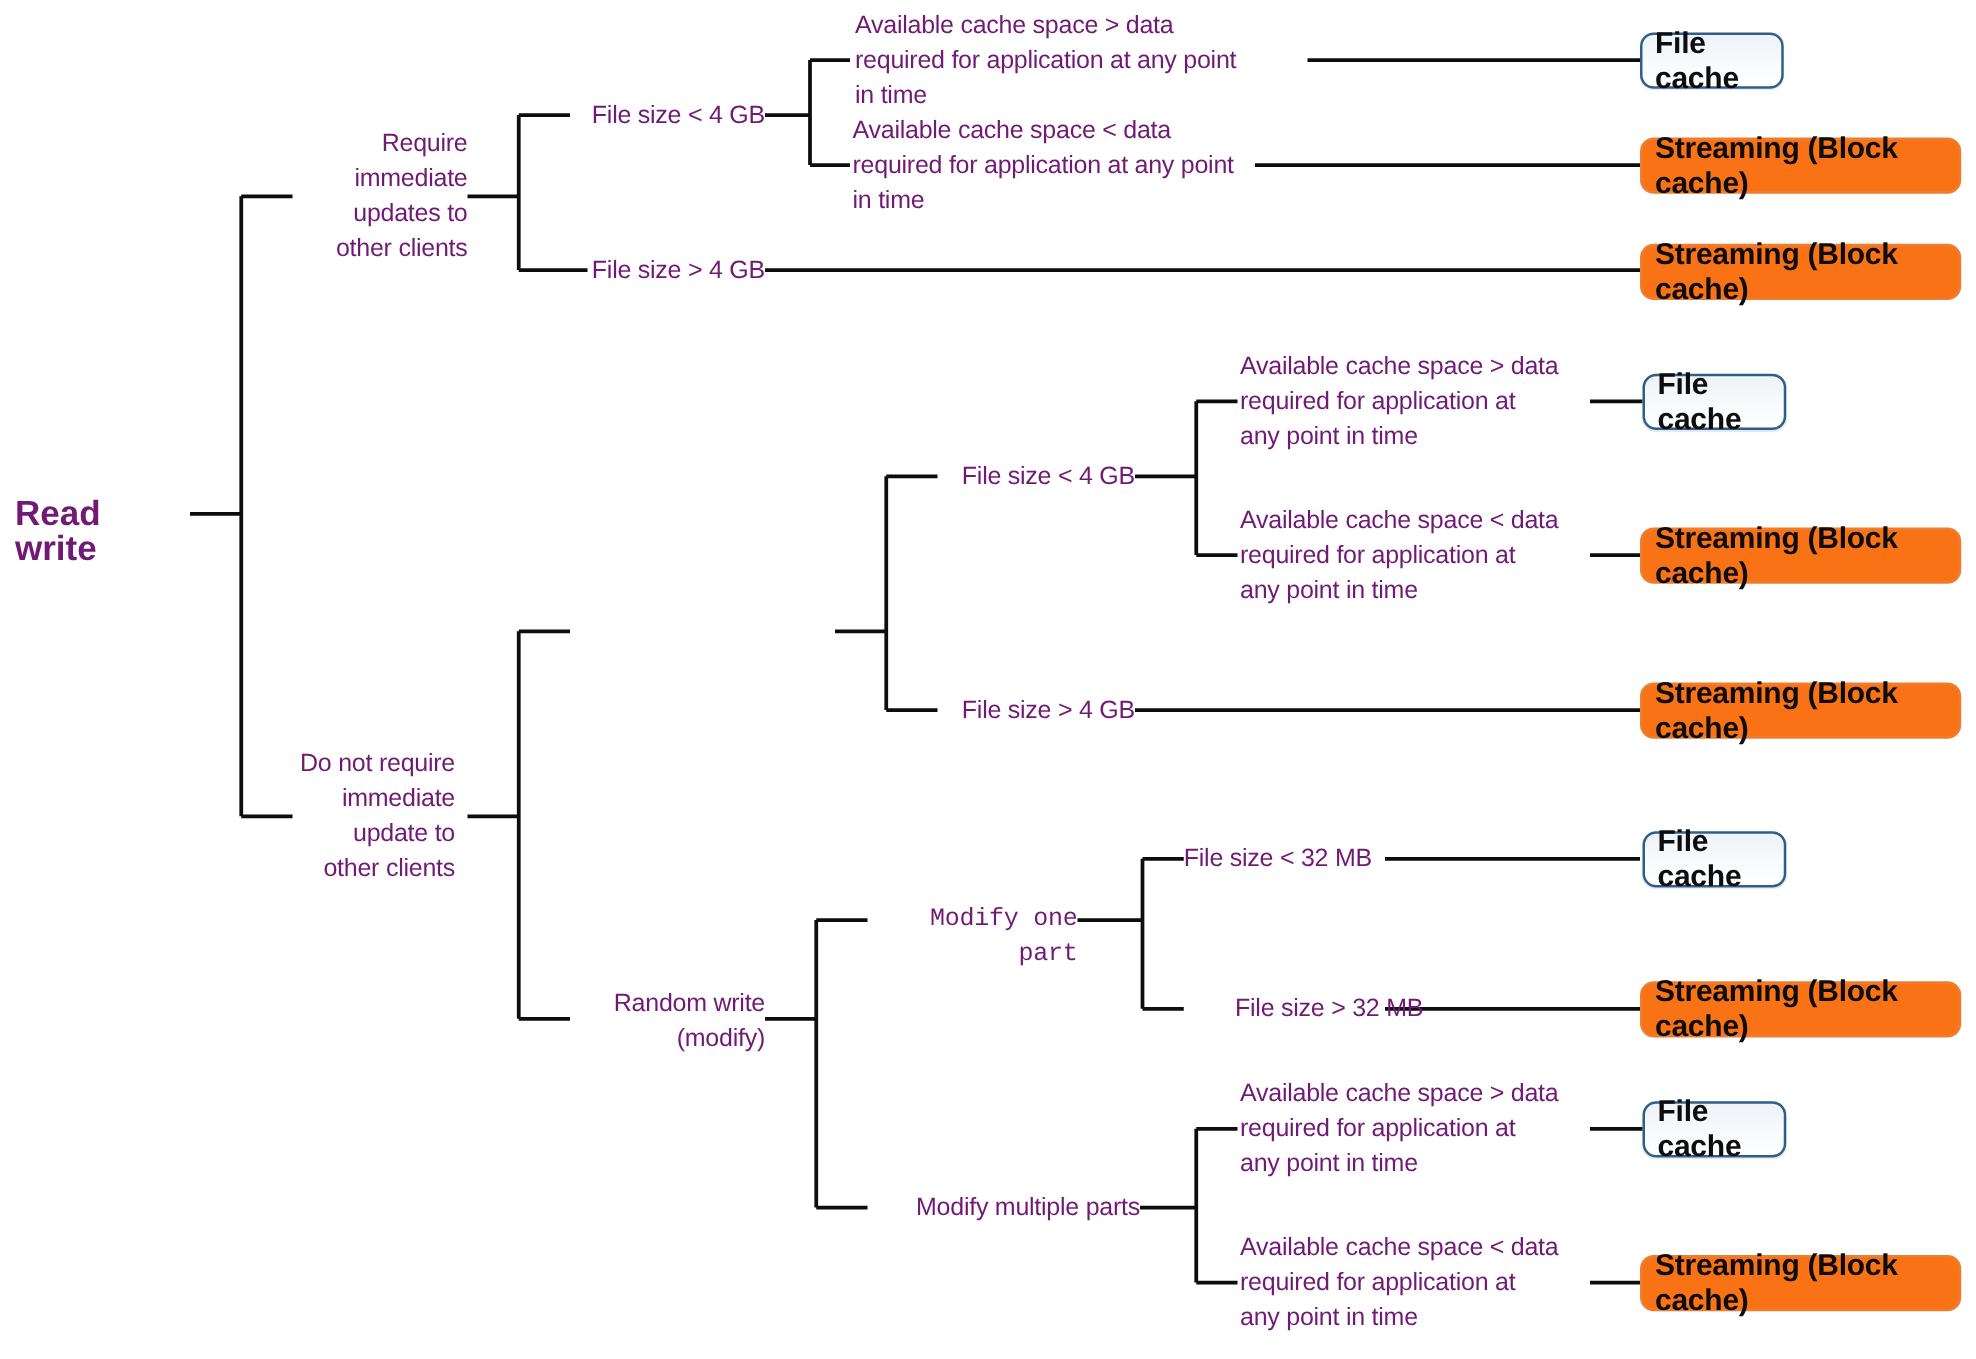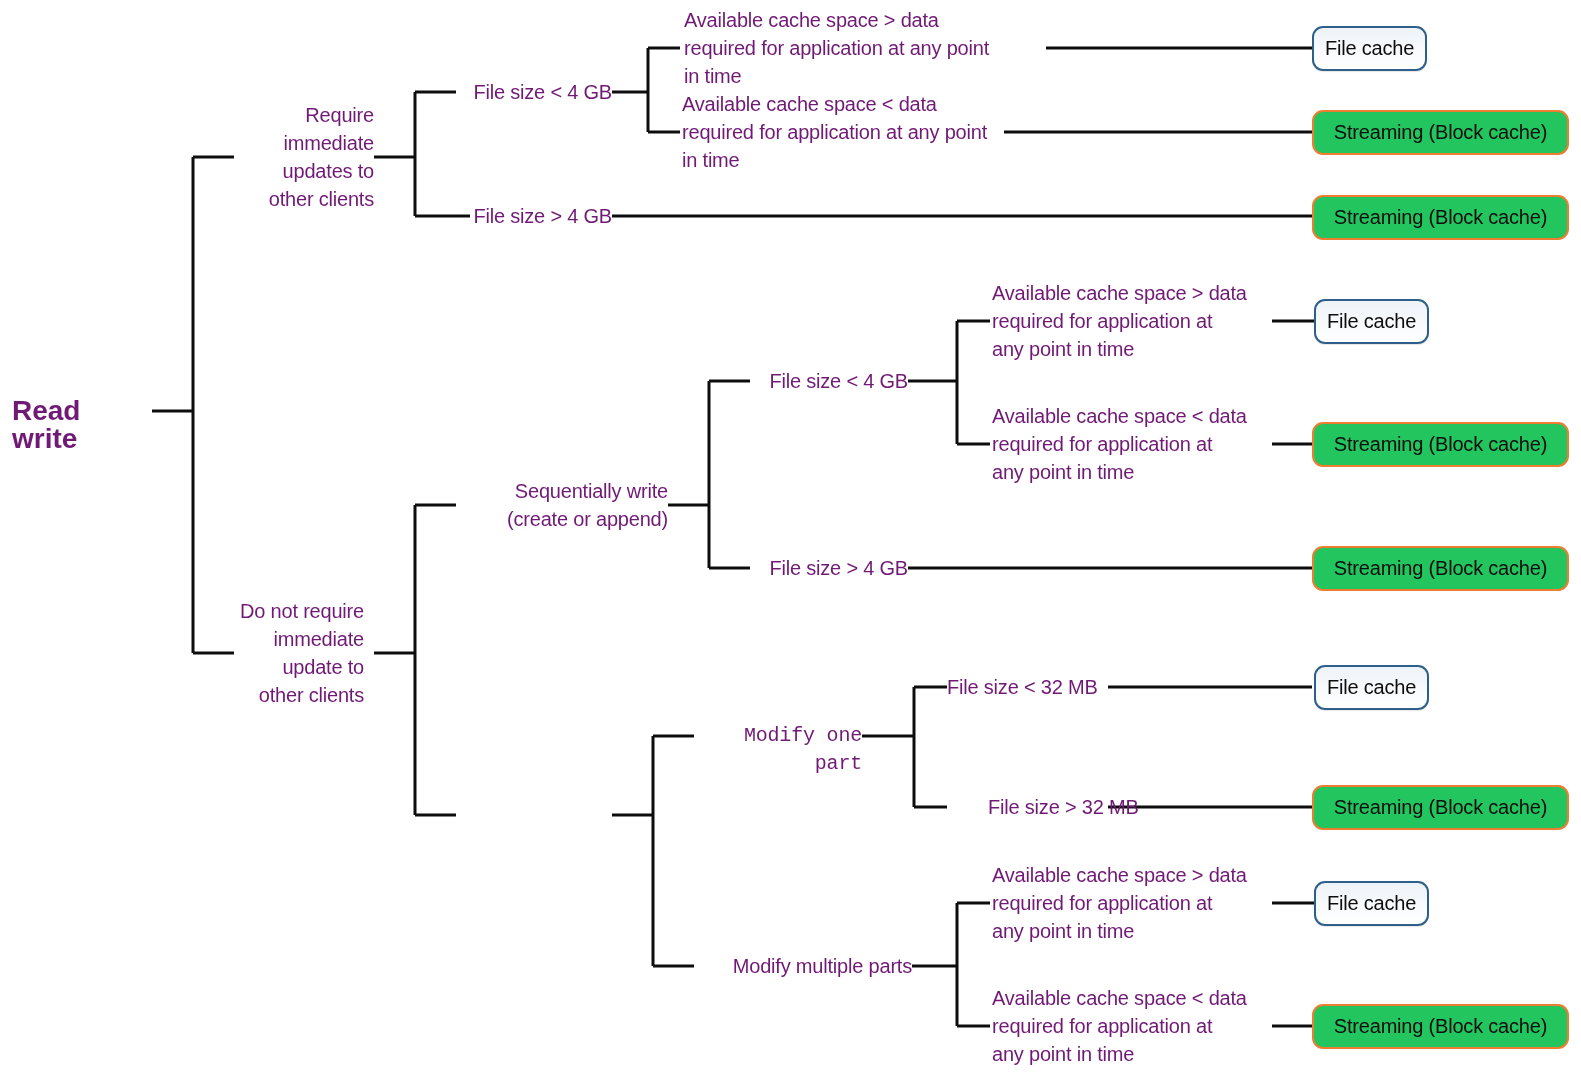--- a/index.html
+++ b/index.html
@@ -38,36 +38,37 @@
     font-size: 28px;
     letter-spacing: 0px;
   }
   .node {
     position: absolute;
     box-sizing: border-box;
     display: flex;
     align-items: center;
     justify-content: center;
     font-family: "Liberation Sans", sans-serif;
-    font-size: 20px;
+    font-size: 24px;
     letter-spacing: -0.2px;
     color: #0d0d0d;
     border-radius: 11px;
     border-width: 2px;
     border-style: solid;
     padding: 0 10px;
+    font-weight: bold;
   }
   .node.file-cache {
     border-color: #2e5f8a;
     background: linear-gradient(to bottom, #eef3f8 0%, #f8fafc 55%, #ffffff 100%);
     box-shadow: 0 1px 1px rgba(0,0,0,0.10);
   }
   .node.stream {
     border-color: #ed7d31;
-    background: #22c55e;
+    background: #f97316;
   }
 </style>
 </head>
 <body>
 
 <div id="canvas">
 
   <svg id="wires" viewBox="0 0 1581 1087" width="1581" height="1087">
     <g stroke="#0d0d0d" stroke-width="3" fill="none" stroke-linecap="butt">
 
@@ -142,22 +143,22 @@
 immediate
 updates to
 other clients</div>
   <div class="lbl center" style="left:212px; top:597px; width:152px;">Do not require
 immediate
 update to
 other clients</div>
 
   <div class="lbl center" style="left:456px; top:78px; width:156px;">File size &lt; 4 GB</div>
   <div class="lbl center" style="left:470px; top:202px; width:142px;">File size &gt; 4 GB</div>
-  <div class="lbl center" style="left:456px; top:477px; width:212px;">Sequentially write
-(create or append)</div>
+  <div class="lbl center" style="left:456px; top:789px; width:156px;">Random write
+(modify)</div>
 
   <div class="lbl center" style="left:750px; top:367px; width:158px;">File size &lt; 4 GB</div>
   <div class="lbl center" style="left:752px; top:554px; width:156px;">File size &gt; 4 GB</div>
   <div class="lbl center" style="left:696px; top:722px; width:166px;font-family:Liberation Mono, monospace;">Modify one part</div>
   <div class="lbl center" style="left:696px; top:952px; width:216px;">Modify multiple parts</div>
 
   <div class="lbl left" style="left:684px; top:6px; width:364px;">Available cache space &gt; data
 required for application at any point
 in time</div>
   <div class="lbl left" style="left:682px; top:90px; width:330px;">Available cache space &lt; data

